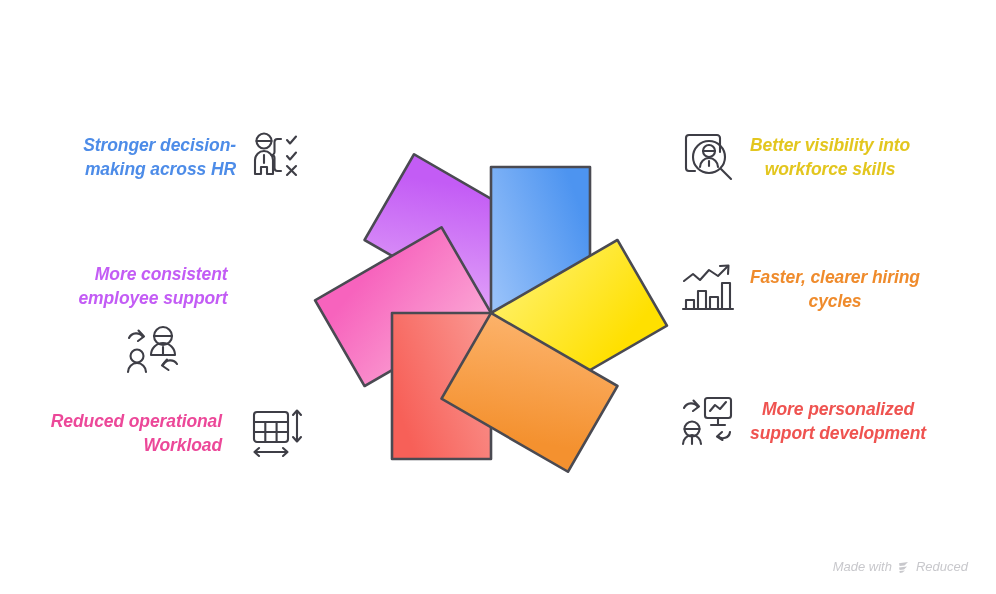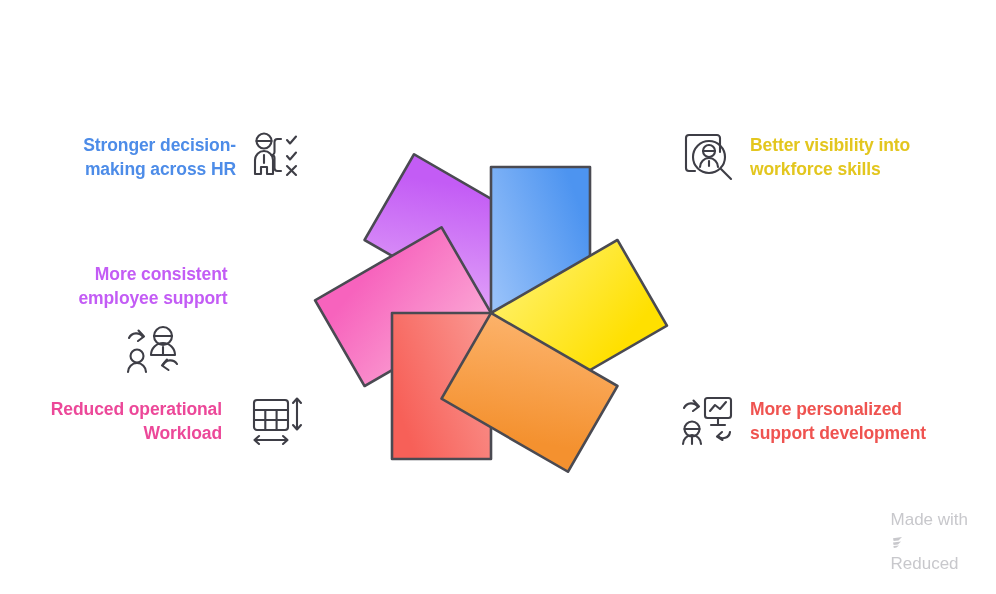--- a/index.html
+++ b/index.html
@@ -14,20 +14,21 @@
     overflow: hidden;
     font-family: "Liberation Sans", sans-serif;
     -webkit-font-smoothing: antialiased;
   }
 
   .canvas {
     position: absolute;
     inset: 0;
     width: 996px;
     height: 594px;
+    font-style: italic;
   }
 
   
   .item {
     position: absolute;
     display: flex;
     align-items: center;
     gap: 14px;
   }
   .item.left {
@@ -39,34 +40,34 @@
     justify-content: flex-start;
   }
   .item-label {
     font-size: 17.5px;
     font-weight: bold;
     line-height: 1.38;
     letter-spacing: -0.1px;
     white-space: pre-line;
   }
   .item.left .item-label { text-align: right; }
-  .item.right .item-label { text-align: left; }
+  .item.right .item-label { text-align: center; }
 
   .icon {
     flex: 0 0 auto;
     width: 56px;
     height: 54px;
     display: block;
   }
   .icon svg { display: block; width: 100%; height: 100%; }
 
   
   #item-0 { left: 0px;   top: 130px; width: 306px; }
   #item-1 { left: 0px;   top: 262px; width: 306px; flex-direction: column; }
-  #item-2 { left: 0px;   top: 394px; width: 306px; gap: 28px; }
+  #item-2 { left: 0px;   top: 406px; width: 306px; gap: 28px; }
   
   #item-3 { left: 680px; top: 130px; width: 316px; }
   #item-4 { left: 680px; top: 262px; width: 316px; }
   #item-5 { left: 680px; top: 394px; width: 316px; }
 
   
   .pinwheel {
     position: absolute;
     left: 300px;
     top: 130px;
@@ -74,26 +75,26 @@
     height: 360px;
   }
   .pinwheel svg { display: block; width: 100%; height: 100%; overflow: visible; }
 
   
   .watermark {
     position: absolute;
     right: 28px;
     bottom: 20px;
     display: flex;
+    align-items: center;
     gap: 5px;
     color: #c8c8cc;
-    font-size: 17px;
+    font-size: 13px;
     font-family: "Liberation Sans", sans-serif;
     user-select: none;
-    flex-direction: column;
   }
   .watermark .wm-logo { display: block; width: 14px; height: 14px; }
 </style>
 </head>
 <body>
 
 <div class="canvas">
 
   <div class="pinwheel">
     <svg viewBox="0 0 396 360" xmlns="http://www.w3.org/2000/svg">
@@ -207,20 +208,35 @@
         <line x1="23" y1="21" x2="35" y2="21"></line>
         <path d="M20 37 a9 9 0 0 1 18 0"></path>
         <line x1="29" y1="31" x2="29" y2="36"></line>
         <line x1="41" y1="39" x2="51" y2="49"></line>
       </svg>
     </span>
     <div class="item-label" style="color:#e3c61e">Better visibility into
 workforce skills</div>
   </div>
 
+  <div class="item right" id="item-4">
+    <span class="icon">
+      <svg viewBox="0 0 56 54" fill="none" stroke="#3e3e46" stroke-width="2.1" stroke-linecap="round" stroke-linejoin="round">
+        <polyline points="4,19 13,12 20,18 29,8 38,14 48,4"></polyline>
+        <polyline points="40,4 48.5,3.5 48,12"></polyline>
+        <line x1="3" y1="47" x2="53" y2="47"></line>
+        <rect x="6" y="38" width="8" height="9"></rect>
+        <rect x="18" y="29" width="8" height="18"></rect>
+        <rect x="30" y="35" width="8" height="12"></rect>
+        <rect x="42" y="21" width="8" height="26"></rect>
+      </svg>
+    </span>
+    <div class="item-label" style="color:#ef8b2c">Faster, clearer hiring
+cycles</div>
+  </div>
 
   <div class="item right" id="item-5">
     <span class="icon">
       <svg viewBox="0 0 56 54" fill="none" stroke="#3e3e46" stroke-width="2.1" stroke-linecap="round" stroke-linejoin="round">
         <rect x="25" y="4" width="26" height="20" rx="2.5"></rect>
         <polyline points="30,17 35,11 40,15 46,8"></polyline>
         <line x1="38" y1="24" x2="38" y2="31"></line>
         <line x1="31" y1="31" x2="45" y2="31"></line>
         <circle cx="12" cy="35" r="7.5"></circle>
         <line x1="4.5" y1="35" x2="19.5" y2="35"></line>

